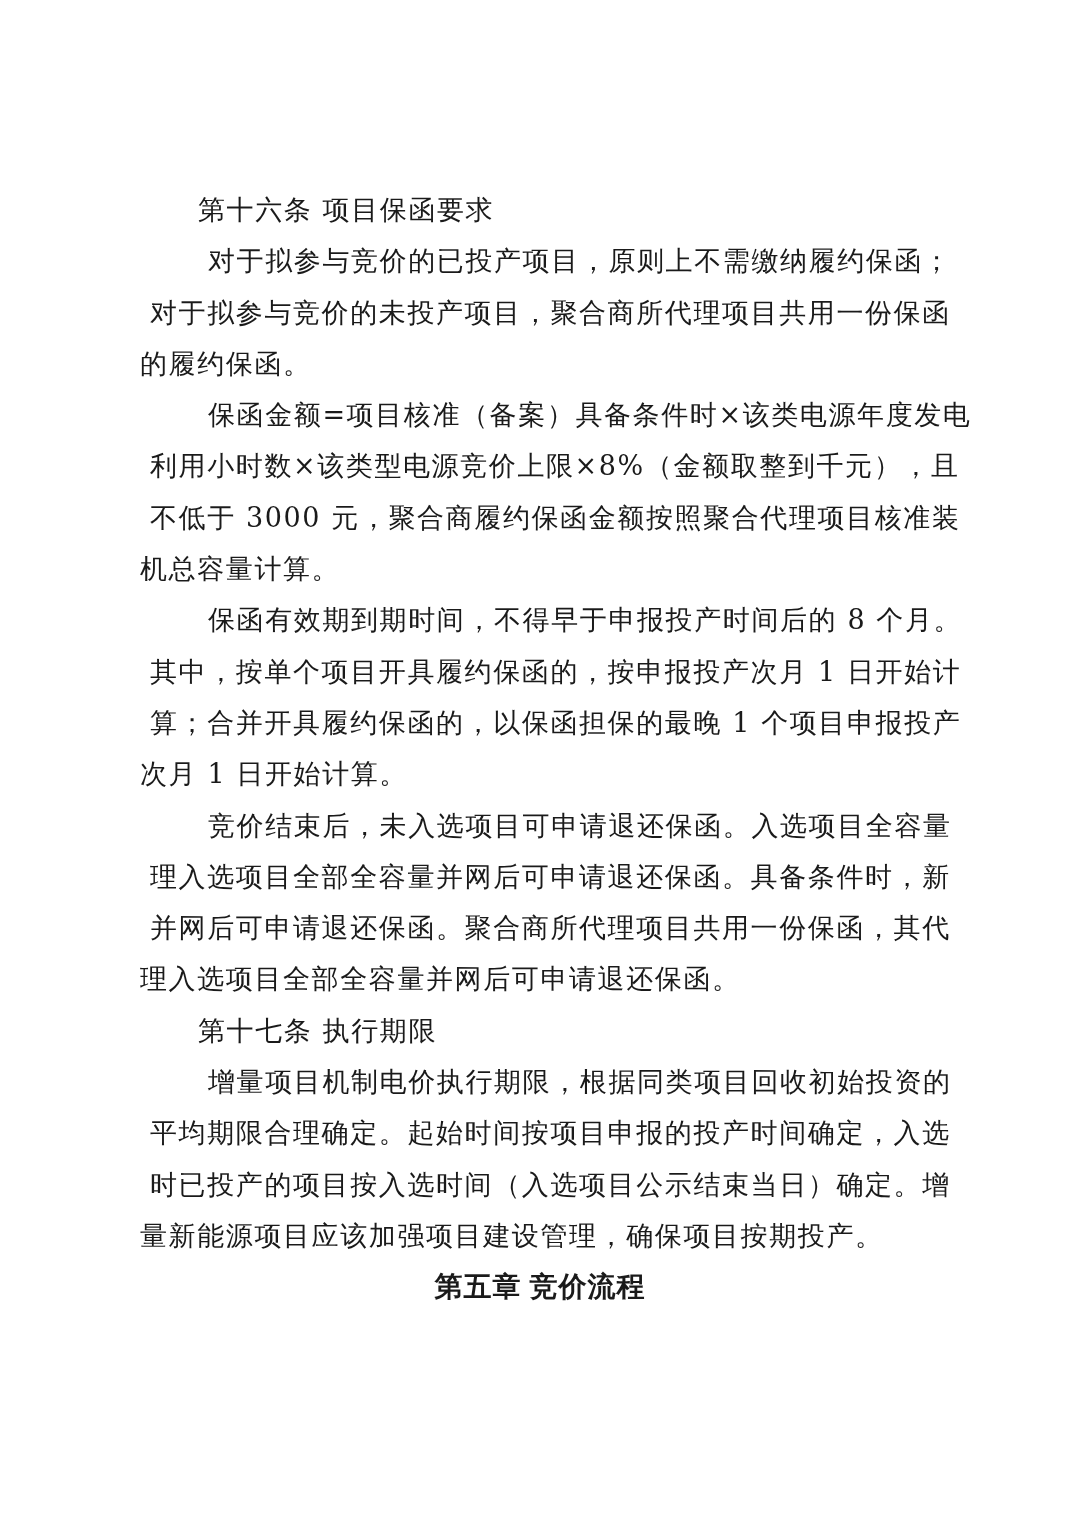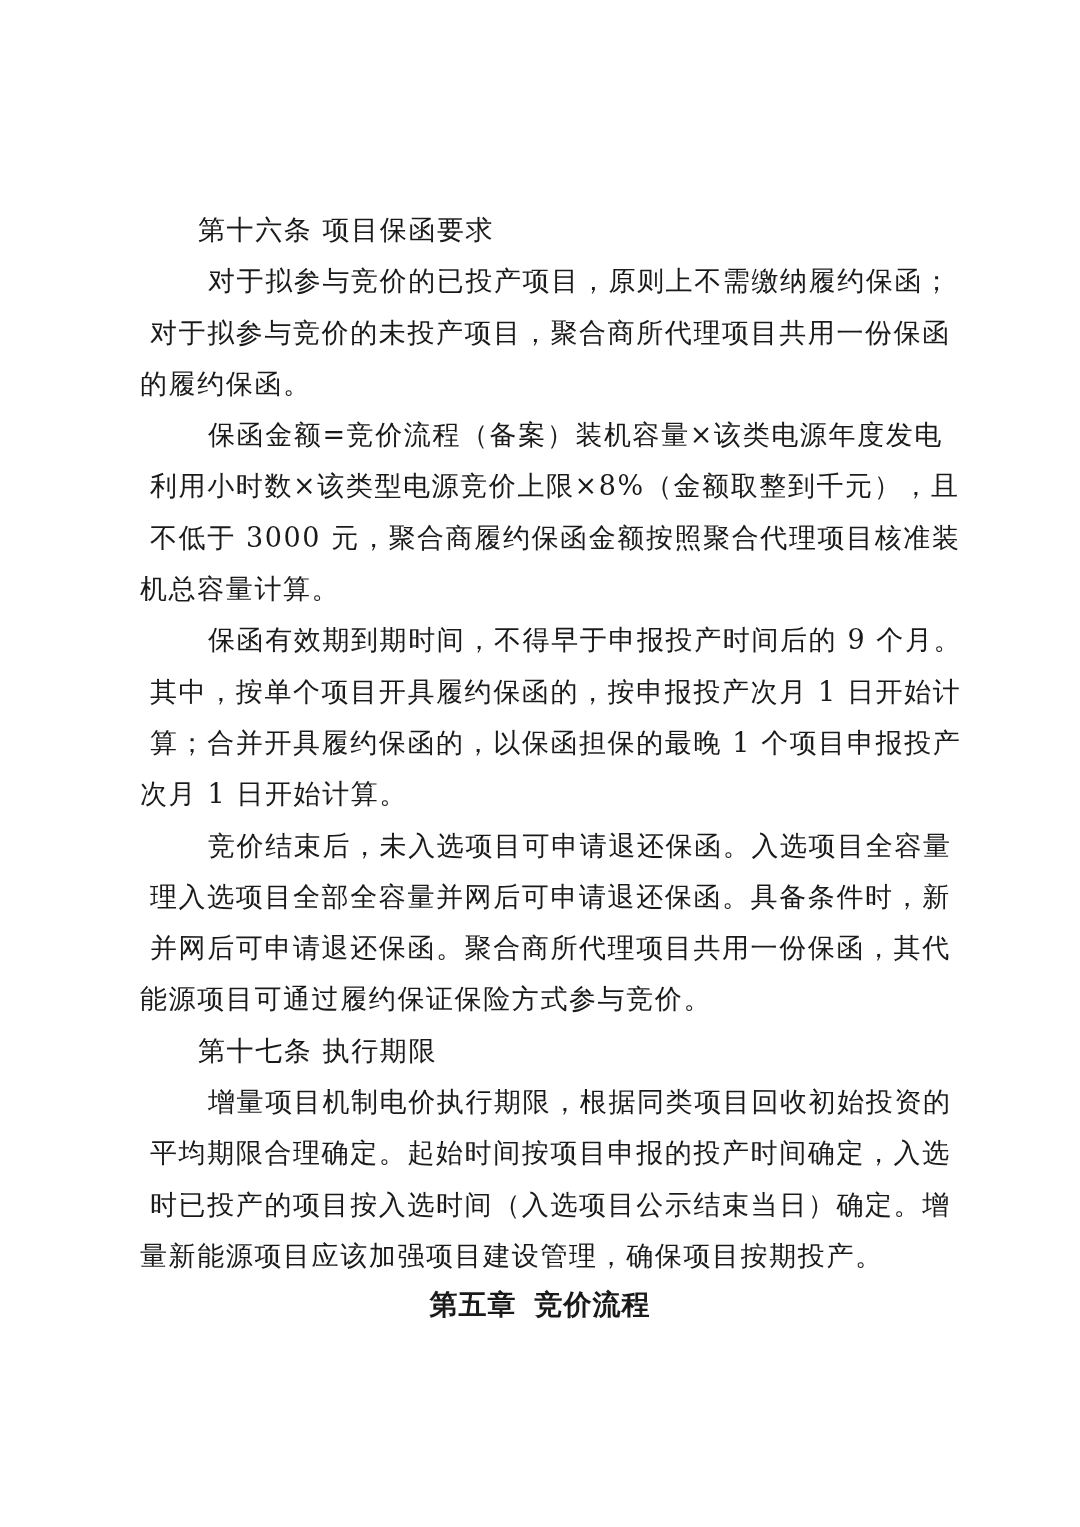--- a/index.html
+++ b/index.html
@@ -10,42 +10,42 @@
     body {
       width: 1080px;
       height: 1527px;
       position: relative;
       overflow: hidden;
       color: #1a1a1a;
     }
     .page {
       position: absolute;
       left: 140px;
-      top: 204px;
+      top: 184px;
       width: 800px;
       font-family: "DejaVu Serif", "Liberation Serif", serif;
       font-size: 27px;
       line-height: 51.3px;
       letter-spacing: 1.6px;
     }
     .line {
       display: block;
       white-space: nowrap;
       height: 51.3px;
     }
     .indent {
       padding-left: 58px;
     }
     .article-heading {
       font-weight: normal;
     }
     .chapter-heading {
       display: block;
       text-align: center;
-      font-family: Liberation Mono, monospace;
+      font-family: Liberation Serif, serif;
       font-weight: bold;
       font-size: 28px;
       letter-spacing: 1px;
       height: 51.3px;
       margin-top: 0;
     }
     .justify {
       text-align: justify;
       text-align-last: justify;
       margin-left: 10px;
@@ -58,38 +58,38 @@
 
   <span class="line indent article-heading">第十六条 项目保函要求</span>
 
   <div>
     <span class="line indent justify">对于拟参与竞价的已投产项目，原则上不需缴纳履约保函；</span>
     <span class="line justify">对于拟参与竞价的未投产项目，聚合商所代理项目共用一份保函</span>
     <span class="line">的履约保函。</span>
   </div>
 
   <div>
-    <span class="line indent justify">保函金额=竞价流程（备案）装机容量×该类电源年度发电</span>
+    <span class="line indent justify">保函金额=项目核准（备案）具备条件时×该类电源年度发电</span>
     <span class="line justify">利用小时数×该类型电源竞价上限×8%（金额取整到千元），且</span>
     <span class="line justify">不低于 3000 元，聚合商履约保函金额按照聚合代理项目核准装</span>
     <span class="line">机总容量计算。</span>
   </div>
 
   <div>
-    <span class="line indent justify">保函有效期到期时间，不得早于申报投产时间后的 9 个月。</span>
+    <span class="line indent justify">保函有效期到期时间，不得早于申报投产时间后的 8 个月。</span>
     <span class="line justify">其中，按单个项目开具履约保函的，按申报投产次月 1 日开始计</span>
     <span class="line justify">算；合并开具履约保函的，以保函担保的最晚 1 个项目申报投产</span>
     <span class="line">次月 1 日开始计算。</span>
   </div>
 
   <div>
     <span class="line indent justify">竞价结束后，未入选项目可申请退还保函。入选项目全容量</span>
     <span class="line justify">理入选项目全部全容量并网后可申请退还保函。具备条件时，新</span>
     <span class="line justify">并网后可申请退还保函。聚合商所代理项目共用一份保函，其代</span>
-    <span class="line">能源项目可通过履约保证保险方式参与竞价。</span>
+    <span class="line">理入选项目全部全容量并网后可申请退还保函。</span>
   </div>
 
   <span class="line indent article-heading">第十七条 执行期限</span>
 
   <div>
     <span class="line indent justify">增量项目机制电价执行期限，根据同类项目回收初始投资的</span>
     <span class="line justify">平均期限合理确定。起始时间按项目申报的投产时间确定，入选</span>
     <span class="line justify">时已投产的项目按入选时间（入选项目公示结束当日）确定。增</span>
     <span class="line">量新能源项目应该加强项目建设管理，确保项目按期投产。</span>
   </div>

